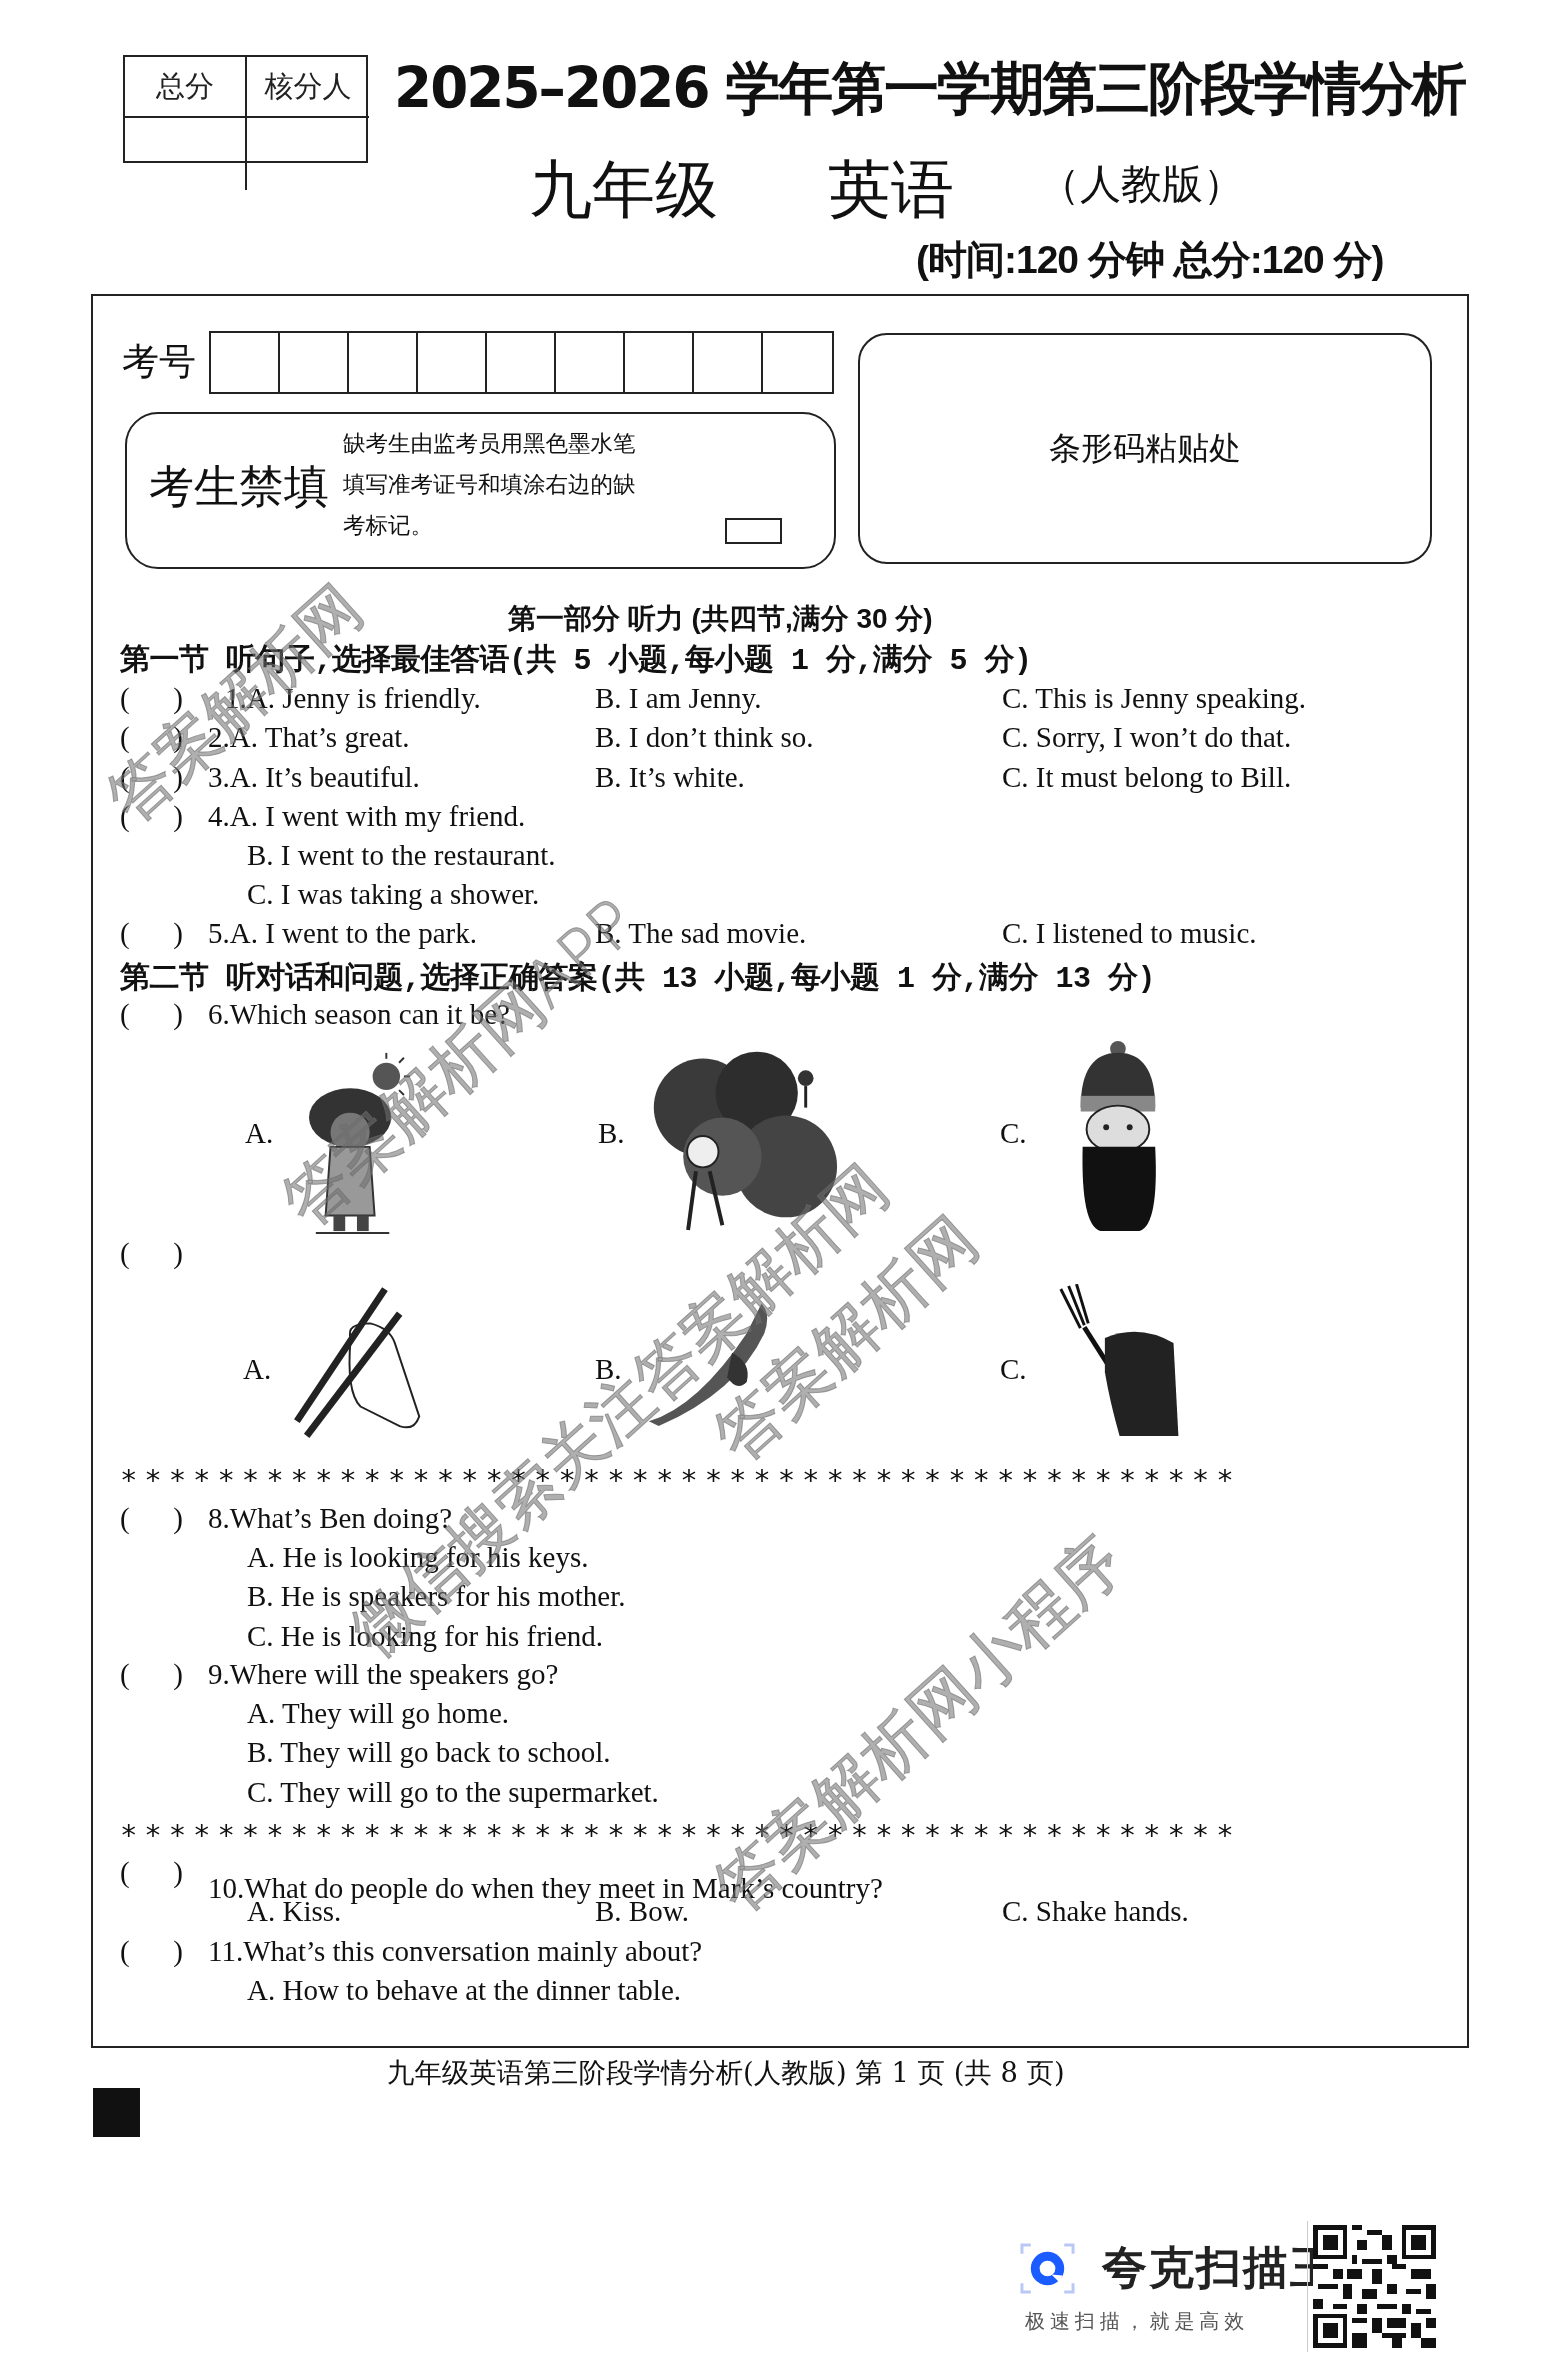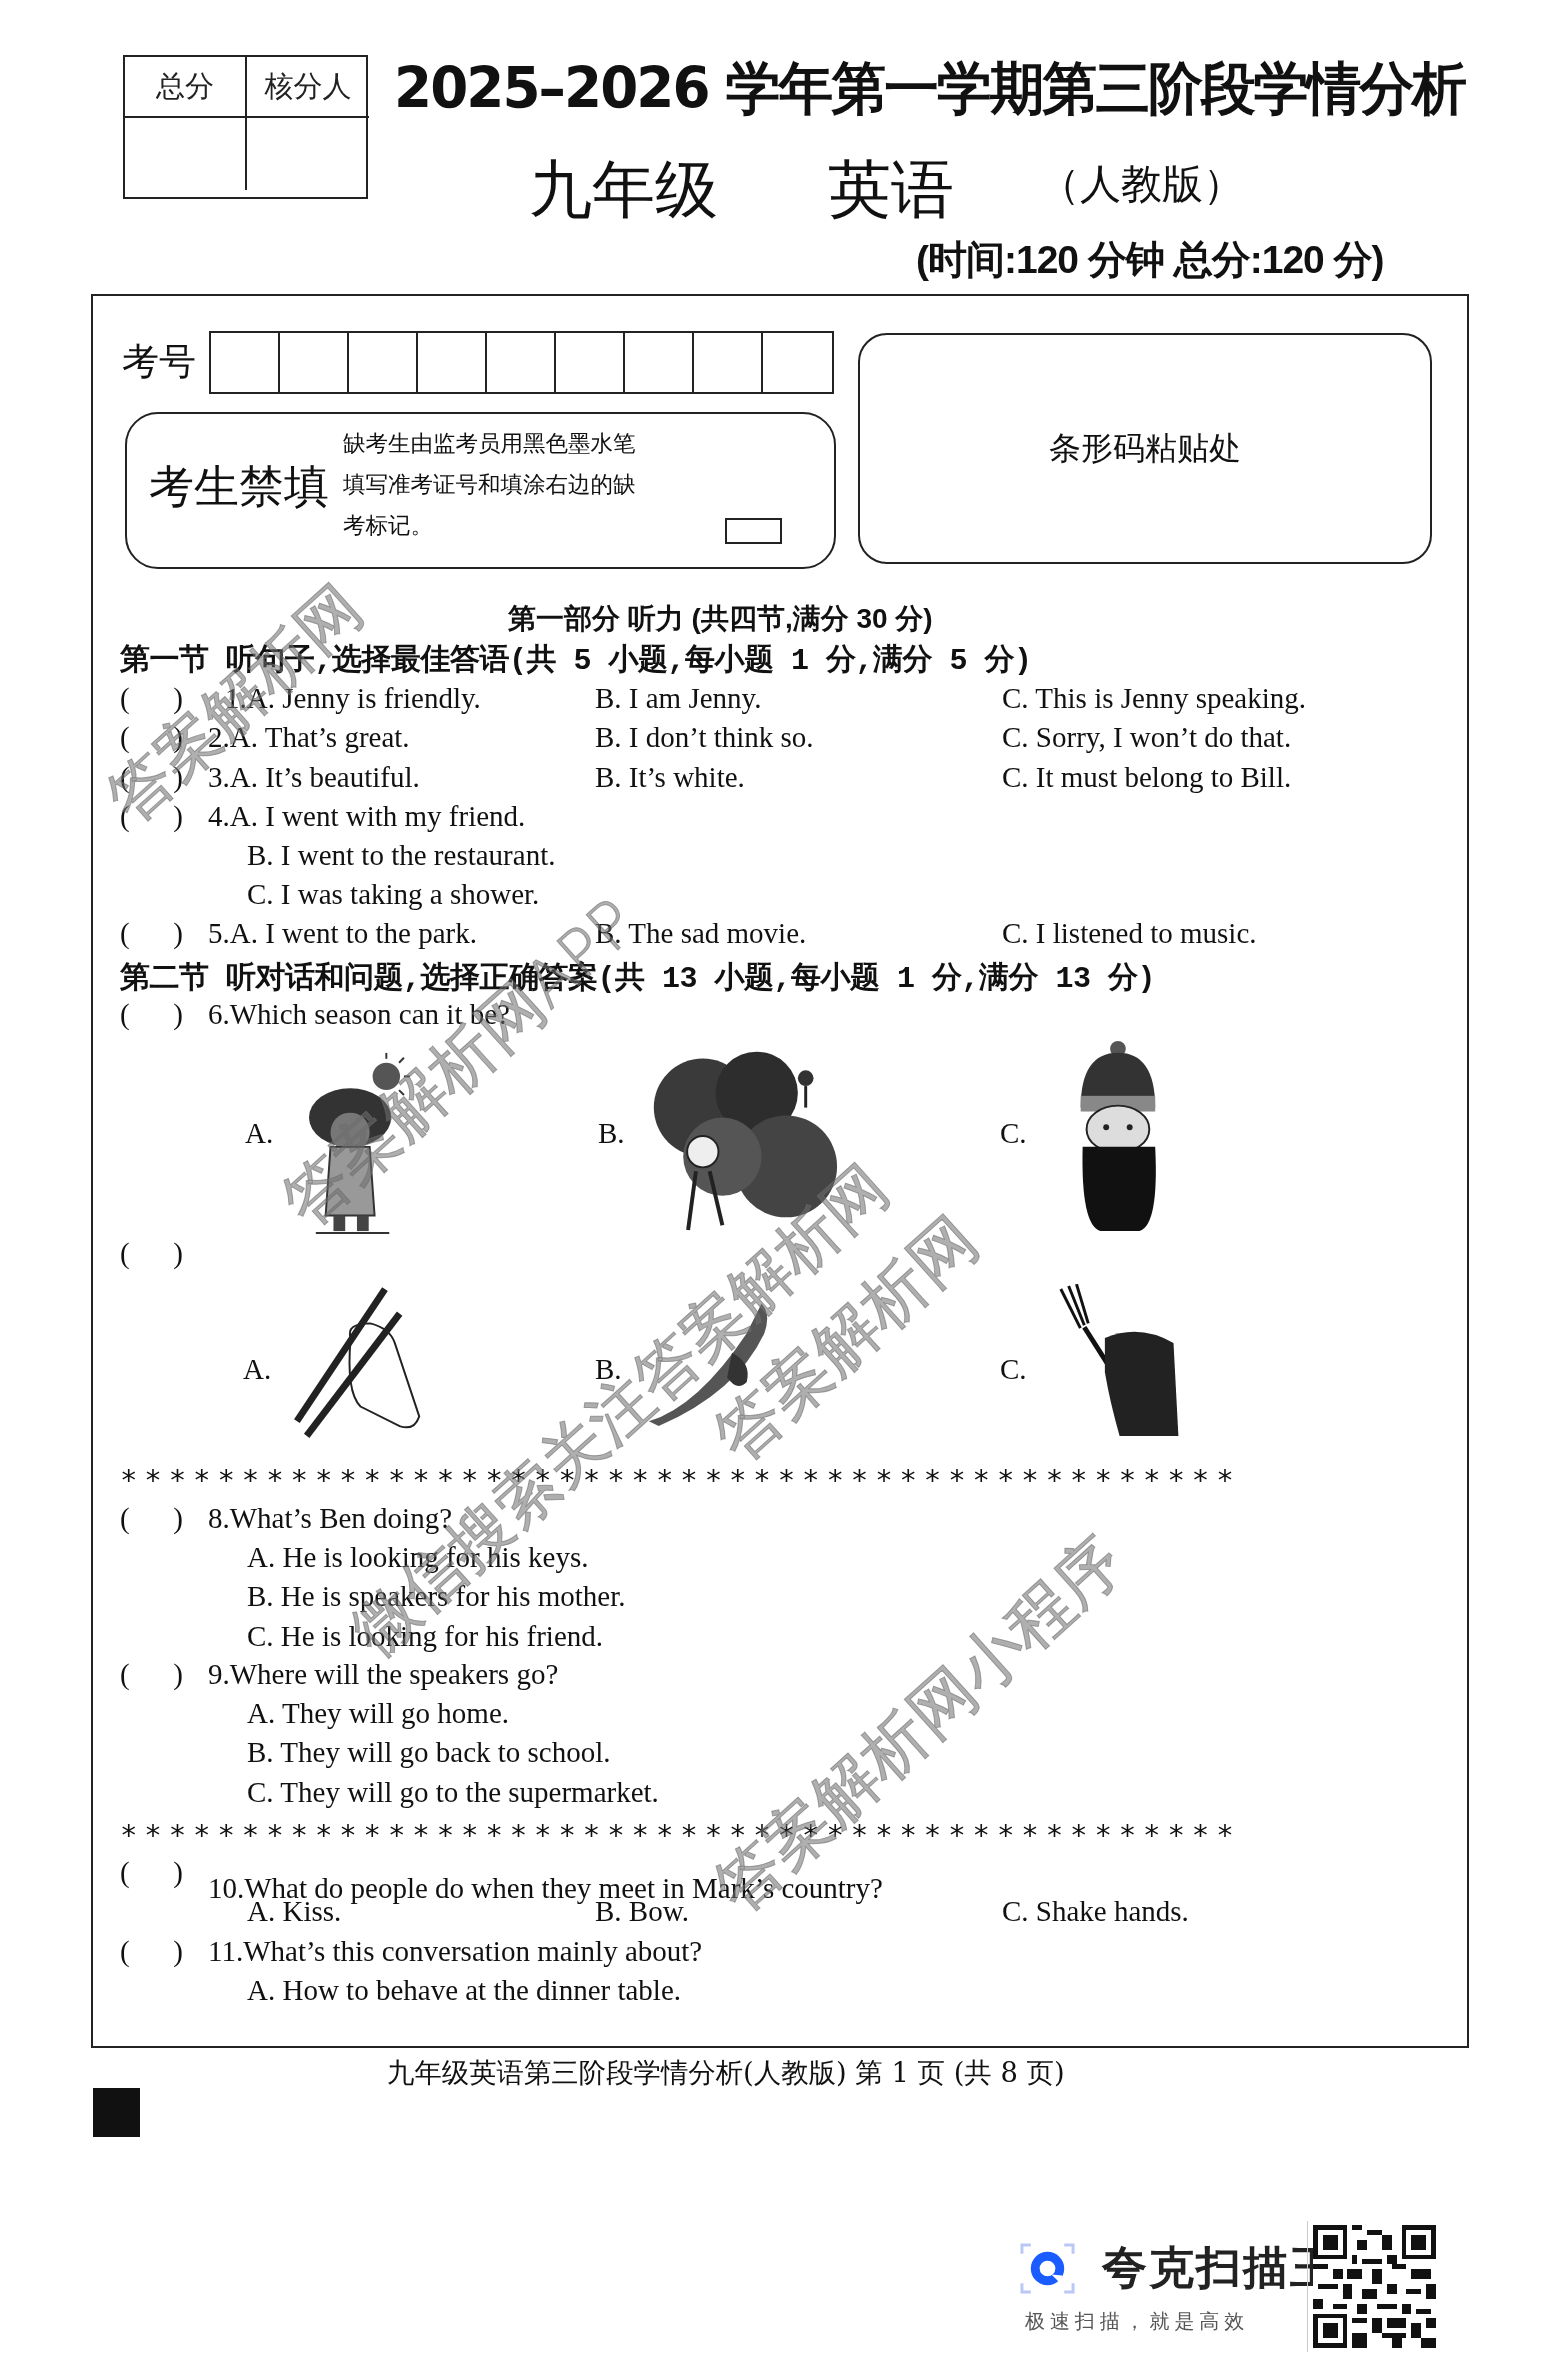--- a/index.html
+++ b/index.html
@@ -2,21 +2,21 @@
 <html><head>
 <meta charset="utf-8">
 <style>
   * { box-sizing: border-box; margin: 0; padding: 0; }
   html, body { width: 1555px; height: 2371px; background: #ffffff; overflow: hidden; }
   body { position: relative; font-family: "Liberation Serif", "DejaVu Serif", serif; color: #111; }
 
   .abs { position: absolute; }
 
   
-  .score-table { left: 123px; top: 55px; width: 245px; height: 144px; border: 2px solid #222; display: grid; grid-template-columns: 122px 122px; grid-template-rows: 61px 72px; }
+  .score-table { left: 123px; top: 55px; width: 245px; height: 108px; border: 2px solid #222; display: grid; grid-template-columns: 122px 122px; grid-template-rows: 61px 72px; }
   .score-table .cell { border-right: 2px solid #222; border-bottom: 2px solid #222; display: flex; align-items: center; justify-content: center; font-family: "DejaVu Sans", sans-serif; font-size: 29px; color: #222; }
   .score-table .cell:nth-child(2n) { border-right: none; text-align: right; }
   .score-table .cell:nth-child(n+3) { border-bottom: none; }
 
   .title-main { left: 394px; top: 51px; font-family: "DejaVu Sans", sans-serif; font-weight: bold; font-size: 57px; letter-spacing: -2px; color: #111; white-space: nowrap; transform: scaleX(0.96); transform-origin: left; }
   .title-grade { left: 529px; top: 147px; font-family: "DejaVu Serif", serif; font-size: 63px; color: #111; }
   .title-subject { left: 828px; top: 147px; font-family: "DejaVu Serif", serif; font-size: 63px; color: #111; }
   .title-edition { left: 1039px; top: 157px; font-family: "DejaVu Serif", serif; font-size: 41px; color: #111; }
   .title-meta { left: 916px; top: 233px; font-family: Liberation Sans, sans-serif; font-weight: bold; font-size: 39px; color: #111; letter-spacing: -1px; }
 

